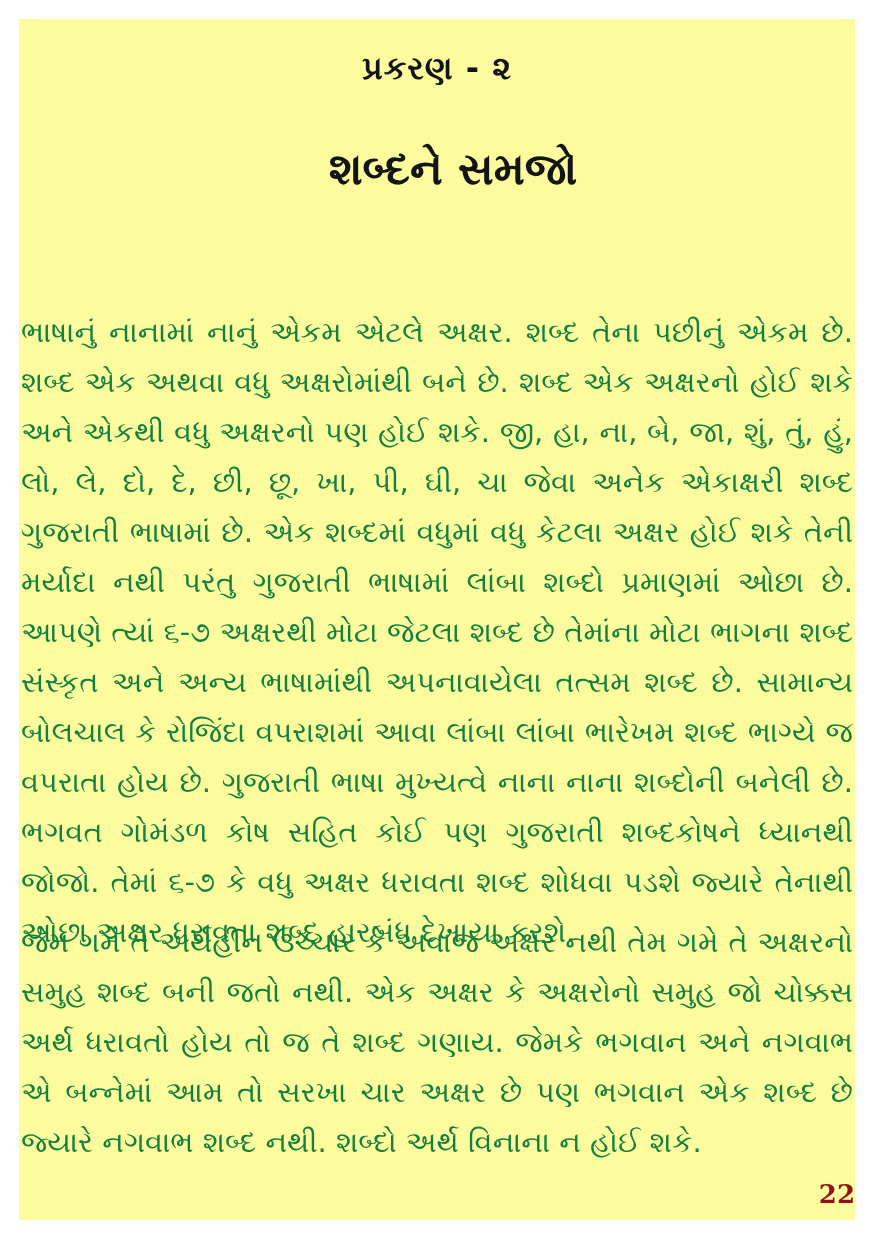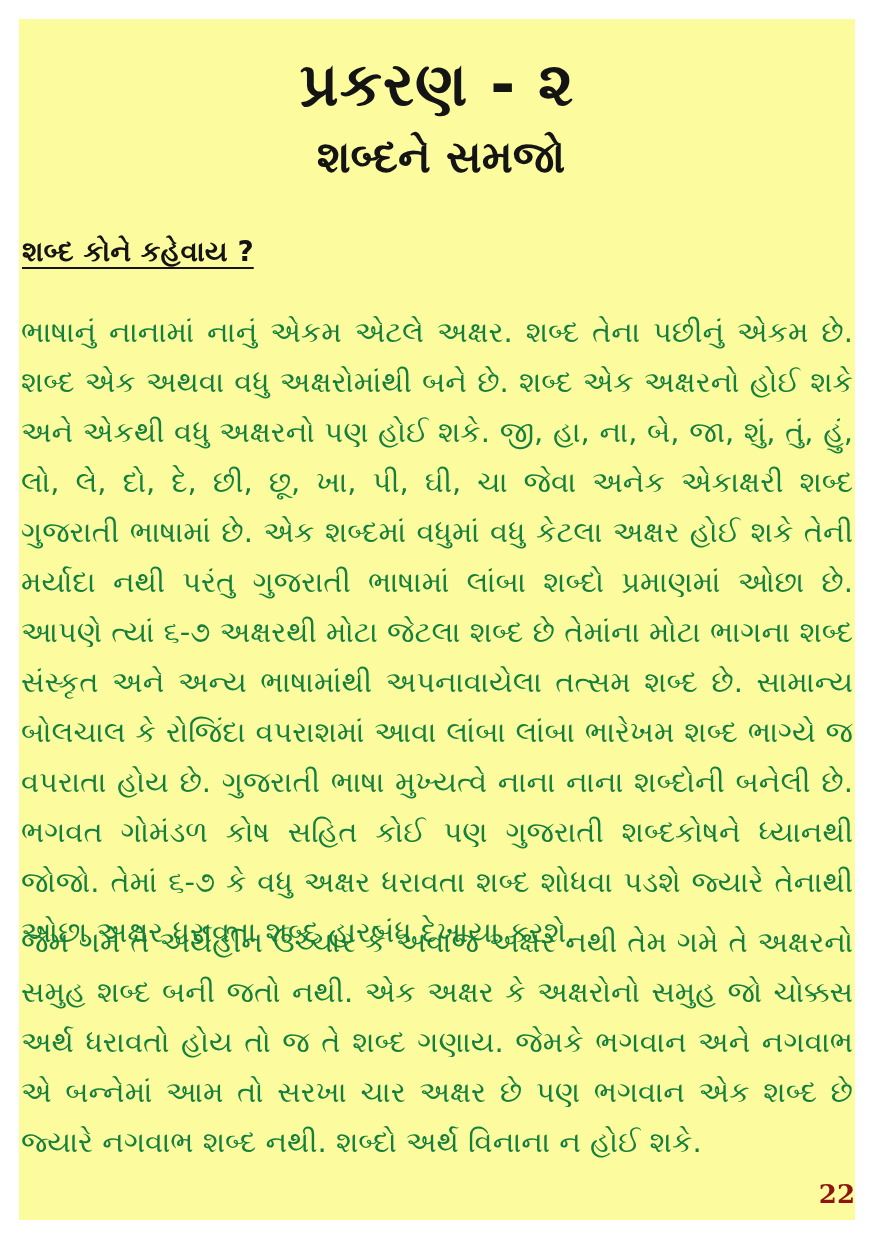--- a/index.html
+++ b/index.html
@@ -23,31 +23,31 @@
     height: 1201px;
     background: #fcfc9e;
   }
   .title {
     position: absolute;
     top: 30px;
     left: 0;
     width: 100%;
     margin: 0;
     text-align: center;
-    font-size: 60px;
+    font-size: 32px;
     font-weight: bold;
     color: #141414;
     letter-spacing: 1px;
   }
   .subtitle {
     position: absolute;
     top: 108px;
     left: 0;
     width: 100%;
-    margin: 4px;
+    margin: 16px;
     text-align: center;
     font-size: 44px;
     font-weight: bold;
     color: #141414;
   }
   .heading {
     position: absolute;
     top: 216px;
     left: 3px;
     margin: 0;
@@ -81,18 +81,17 @@
     font-family: "DejaVu Serif", serif;
   }
 </style>
 </head>
 <body>
 
 <div class="page">
   <div class="panel">
     <h1 class="title">પ્રકરણ - ૨</h1>
     <h2 class="subtitle">શબ્દને સમજો</h2>
-    <h3 class="heading">શબ્દ કોને કહેવાય ?</h3>
     <p class="para para1">ભાષાનું નાનામાં નાનું એકમ એટલે અક્ષર. શબ્દ તેના પછીનું એકમ છે. શબ્દ એક અથવા વધુ અક્ષરોમાંથી બને છે. શબ્દ એક અક્ષરનો હોઈ શકે અને એકથી વધુ અક્ષરનો પણ હોઈ શકે. જી, હા, ના, બે, જા, શું, તું, હું, લો, લે, દો, દે, છી, છૂ, ખા, પી, ઘી, ચા જેવા અનેક એકાક્ષરી શબ્દ ગુજરાતી ભાષામાં છે. એક શબ્દમાં વધુમાં વધુ કેટલા અક્ષર હોઈ શકે તેની મર્યાદા નથી પરંતુ ગુજરાતી ભાષામાં લાંબા શબ્દો પ્રમાણમાં ઓછા છે. આપણે ત્યાં ૬-૭ અક્ષરથી મોટા જેટલા શબ્દ છે તેમાંના મોટા ભાગના શબ્દ સંસ્કૃત અને અન્ય ભાષામાંથી અપનાવાયેલા તત્સમ શબ્દ છે. સામાન્ય બોલચાલ કે રોજિંદા વપરાશમાં આવા લાંબા લાંબા ભારેખમ શબ્દ ભાગ્યે જ વપરાતા હોય છે. ગુજરાતી ભાષા મુખ્યત્વે નાના નાના શબ્દોની બનેલી છે. ભગવત ગોમંડળ કોષ સહિત કોઈ પણ ગુજરાતી શબ્દકોષને ધ્યાનથી જોજો. તેમાં ૬-૭ કે વધુ અક્ષર ધરાવતા શબ્દ શોધવા પડશે જ્યારે તેનાથી ઓછા અક્ષર ધરાવતા શબ્દ હારબંધ દેખાયા કરશે.</p>
     <p class="para para2">જેમ ગમે તે અર્થહીન ઉચ્ચાર કે અવાજ અક્ષર નથી તેમ ગમે તે અક્ષરનો સમુહ શબ્દ બની જતો નથી. એક અક્ષર કે અક્ષરોનો સમુહ જો ચોક્કસ અર્થ ધરાવતો હોય તો જ તે શબ્દ ગણાય. જેમકે ભગવાન અને નગવાભ એ બન્નેમાં આમ તો સરખા ચાર અક્ષર છે પણ ભગવાન એક શબ્દ છે જ્યારે નગવાભ શબ્દ નથી. શબ્દો અર્થ વિનાના ન હોઈ શકે.</p>
     <div class="pagenum">22</div>
   </div>
 </div>
 
 </body></html>

